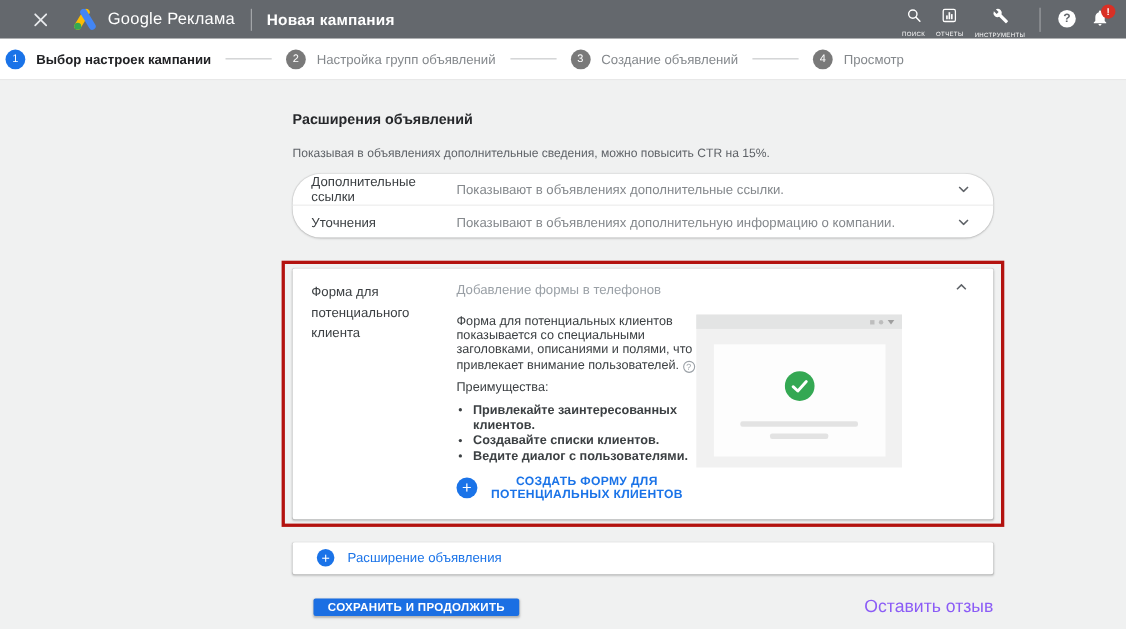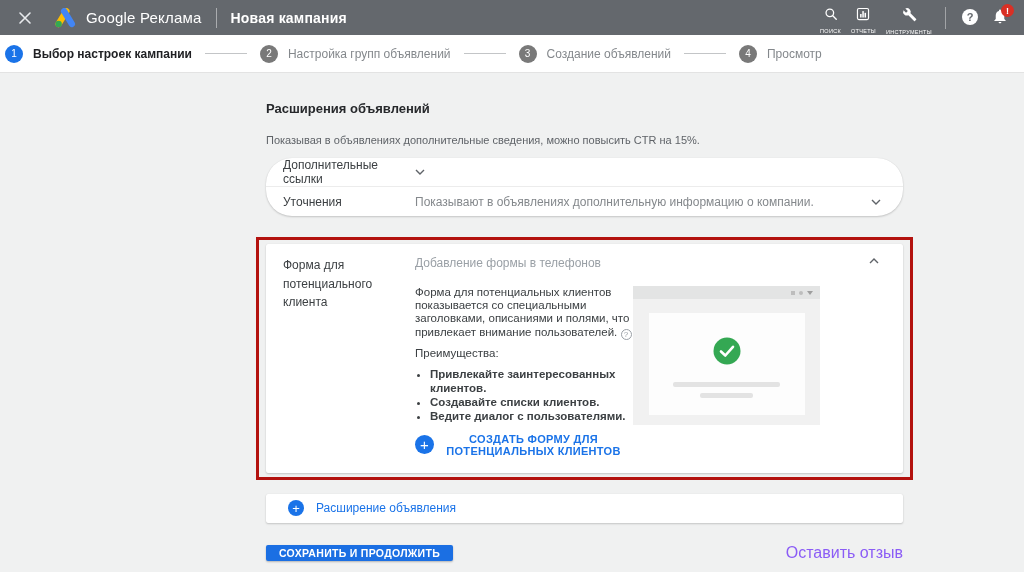--- a/index.html
+++ b/index.html
@@ -2,21 +2,21 @@
 <html><head>
 <meta charset="utf-8">
 <style>
   * { margin:0; padding:0; box-sizing:border-box; }
   html,body { background:#e9eaea; }
   body { font-family:"Liberation Sans", sans-serif; }
   .screen { position:relative; width:1024px; height:572px; background:#f0f1f1; overflow:hidden; }
 
   
   .topbar { position:absolute; top:0; left:0; width:100%; height:35px; background:#64686d; display:flex; align-items:center; color:#fff; z-index:30; }
-  .tb-left { display:flex; align-items:center; padding-left:18px; }
+  .tb-left { display:flex; align-items:center; padding-left:30px; }
   .close-x { width:16px; height:16px; margin-right:20px; cursor:pointer; display:flex; align-items:center; }
   .ads-logo { margin-right:10px; display:flex; }
   .brand { font-size:15px; color:#fff; letter-spacing:.2px; white-space:nowrap; }
   .tb-divider { width:1px; height:20px; background:rgba(255,255,255,.45); margin:0 14px; }
   .tb-title { font-size:14px; font-weight:bold; letter-spacing:.2px; white-space:nowrap; }
   .tb-right { position:absolute; right:6px; top:0; height:35px; display:flex; align-items:flex-start; }
   .tb-nav-item { display:flex; flex-direction:column; align-items:center; padding-top:7px; margin:0 5px; cursor:pointer; }
   .tb-nav-item .nav-label { font-size:5.5px; line-height:1.2; letter-spacing:.3px; color:#fff; margin-top:3px; text-align:center; max-width:46px; }
   .tb-sep { width:1px; height:22px; background:rgba(255,255,255,.4); margin:7px 8px 0; }
   .help-circle { width:16px; height:16px; border-radius:50%; background:#fff; color:#64686d; font-size:11px; font-weight:bold; display:flex; align-items:center; justify-content:center; margin:9px 8px 0; cursor:pointer; }
@@ -75,21 +75,21 @@
   .bar-long { width:107px; height:5px; border-radius:2px; background:#e3e3e3; margin-top:13px; }
   .bar-short { width:53px; height:5px; border-radius:2px; background:#e3e3e3; margin-top:6px; }
 
   
   .add-card { margin-top:14px; height:29px; display:flex; align-items:center; padding-left:22px; cursor:pointer; }
   .plus-sm { width:16px; height:16px; border-radius:50%; background:#1a73e8; color:#fff; font-size:13px; line-height:1; display:flex; align-items:center; justify-content:center; flex:0 0 auto; }
   .add-label { margin-left:12px; font-size:12px; color:#1a73e8;text-align:right; }
 
   
   .actions { margin-top:21px; display:flex; align-items:center; justify-content:space-between; }
-  .save-btn { height:16px; padding:0 13px; background:#1b6fe3; border:none; border-radius:2px; color:#fff; font-family:"Liberation Sans", sans-serif; font-size:10.5px; font-weight:bold; letter-spacing:.3px; cursor:pointer; box-shadow:0 1px 2px rgba(0,0,0,.25); }
+  .save-btn { height:16px; padding:0 13px; background:#1b6fe3; border:none; border-radius:2px; color:#fff; font-family:"Liberation Sans", sans-serif; font-size:10.5px; font-weight:bold; letter-spacing:.3px; cursor:pointer; box-shadow:0 1px 2px rgba(0,0,0,.25);margin-left:19px; }
   .feedback { font-size:16px; color:#8b5cf6; cursor:pointer; text-decoration:none; }
 </style>
 </head>
 <body>
 
 <div class="screen">
 
   <header class="topbar">
     <div class="tb-left">
       <span class="close-x">
@@ -170,20 +170,21 @@
     </div>
   </nav>
 
   <main class="content">
     <h2 class="page-h">Расширения объявлений</h2>
     <p class="page-sub">Показывая в объявлениях дополнительные сведения, можно повысить CTR на 15%.</p>
 
     <section class="card list-card">
       <div class="ext-row">
         <span class="ext-label">Дополнительные ссылки</span>
+        <span class="ext-desc">Показывают в объявлениях дополнительные ссылки.</span>
         <span class="chev">
           <svg width="10" height="6" viewBox="0 0 10 6">
               <path d="M1 1 L5 5 L9 1" fill="none" stroke="#5f6368" stroke-width="1.4"></path>
             </svg>
         </span>
       </div>
       <div class="ext-row">
         <span class="ext-label">Уточнения</span>
         <span class="ext-desc">Показывают в объявлениях дополнительную информацию о компании.</span>
         <span class="chev">

